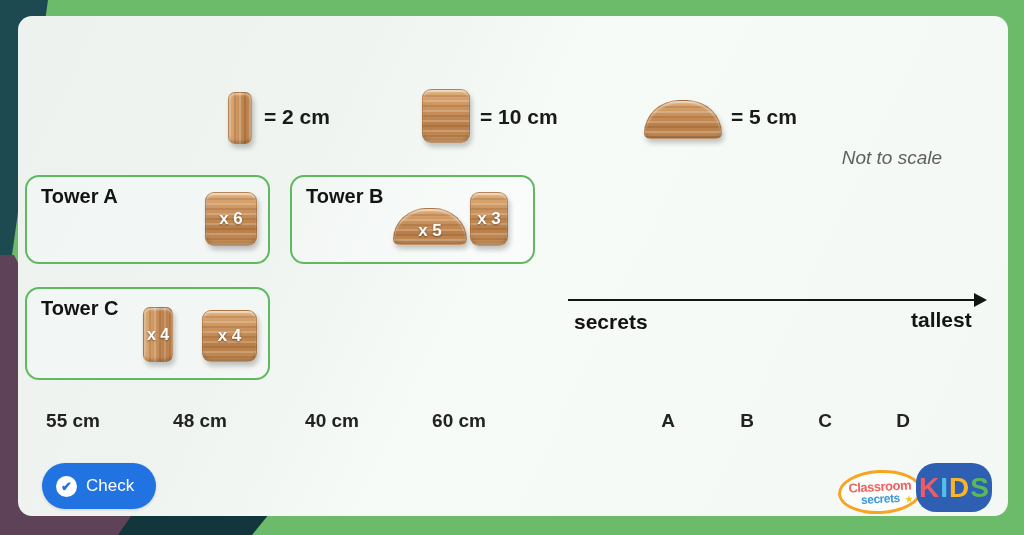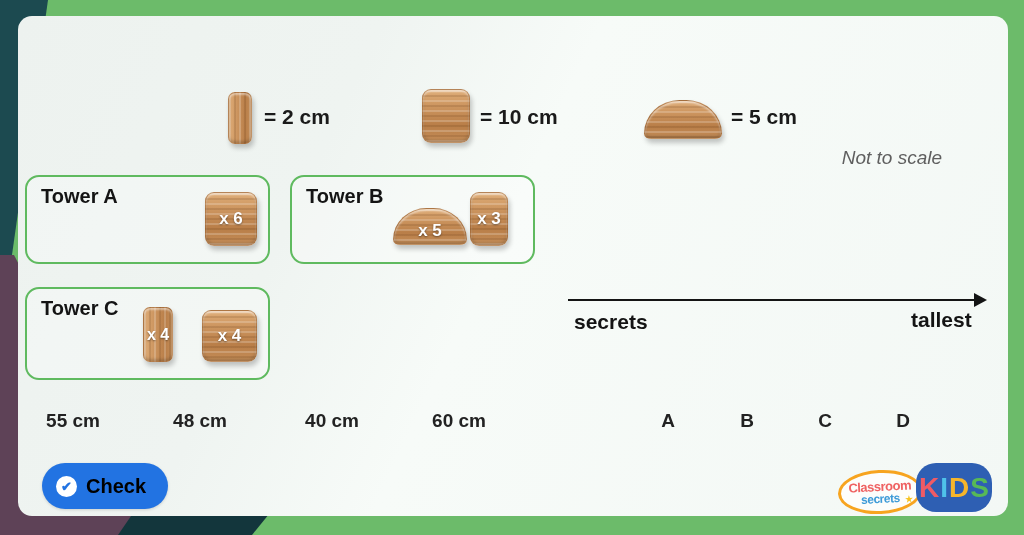--- a/index.html
+++ b/index.html
@@ -74,21 +74,21 @@
 
   .check-btn {
     position:absolute; left:24px; top:447px; height:46px; padding:0 22px 0 14px;
     background:#2273e2; border:none; border-radius:23px; display:flex; align-items:center; gap:9px;
     cursor:pointer; box-shadow:0 1px 3px rgba(0,0,0,0.15);
   }
   .check-icn {
     width:21px; height:21px; border-radius:50%; background:#fff; color:#2273e2;
     display:flex; align-items:center; justify-content:center; font-size:13px; font-weight:700;
   }
-  .check-lbl { color:#000000; font-size:20px; font-weight:700; }
+  .check-lbl { color:#ffffff; font-size:17px; font-weight:400; }
 
   .cs-logo {
     position:absolute; right:86px; top:454px; width:84px; height:44px;
     border:3px solid #f7a41f; border-radius:50%;
     display:flex; flex-direction:column; align-items:center; justify-content:center;
     background:#fdfdfb; transform:rotate(-3deg);
   }
   .cs-l1 { color:#ef6262; font-size:13px; font-weight:800; line-height:13px; letter-spacing:-0.5px; }
   .cs-l2 { color:#3f9bd8; font-size:12px; font-weight:800; line-height:12px; letter-spacing:-0.5px; }
   .cs-star { color:#f7c31f; font-size:10px; position:absolute; right:6px; bottom:5px; }

